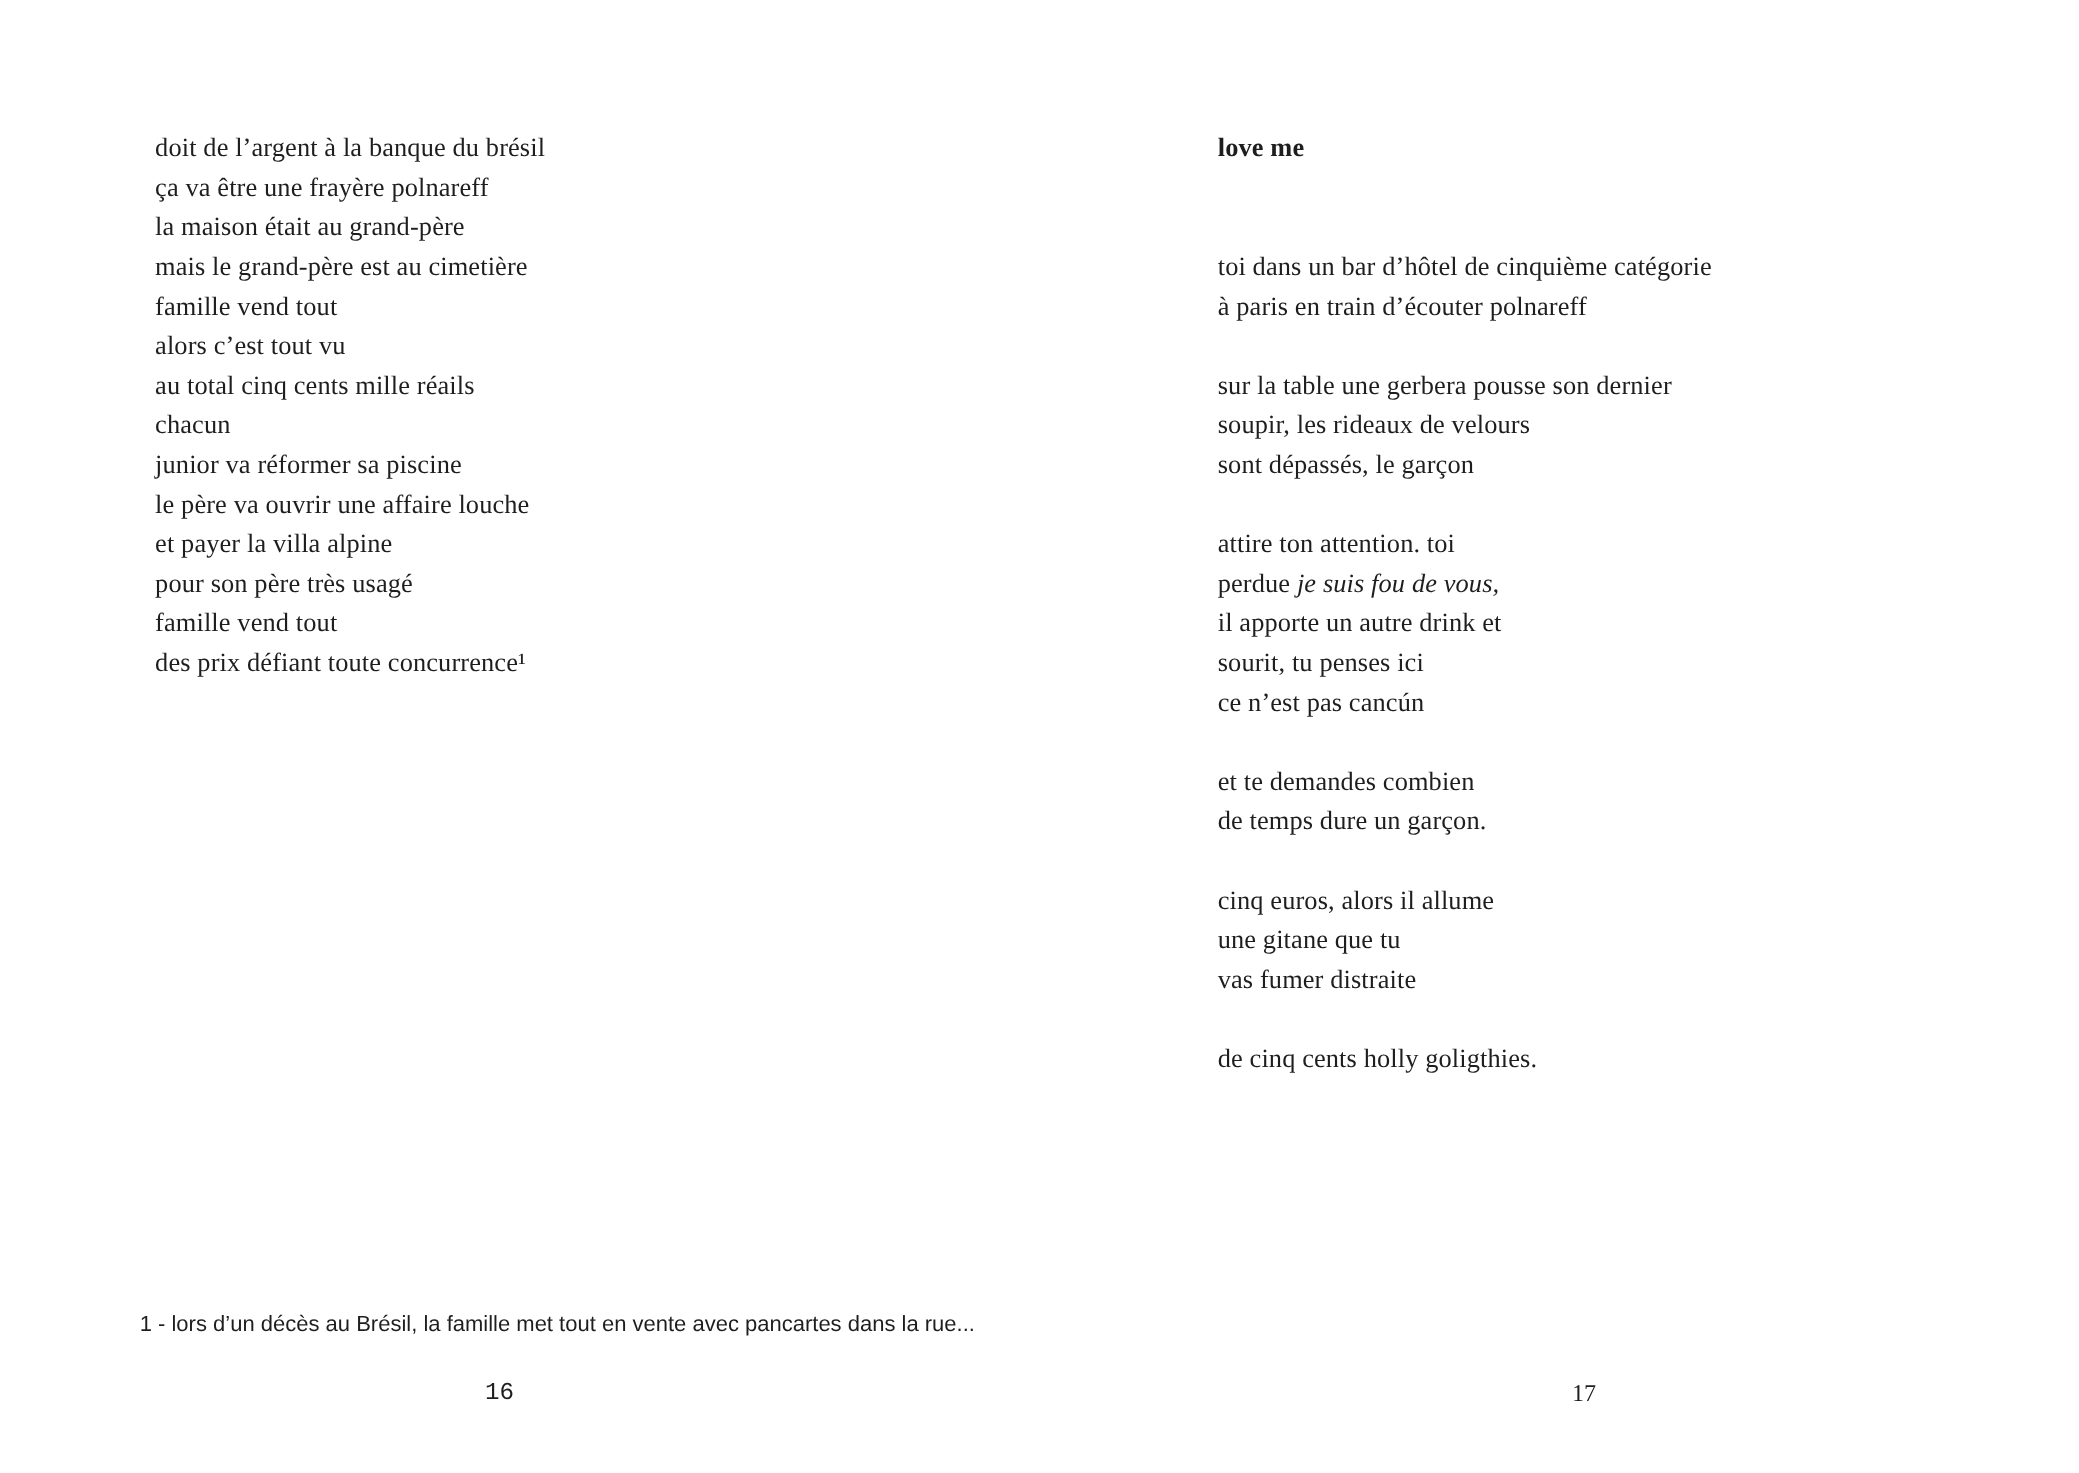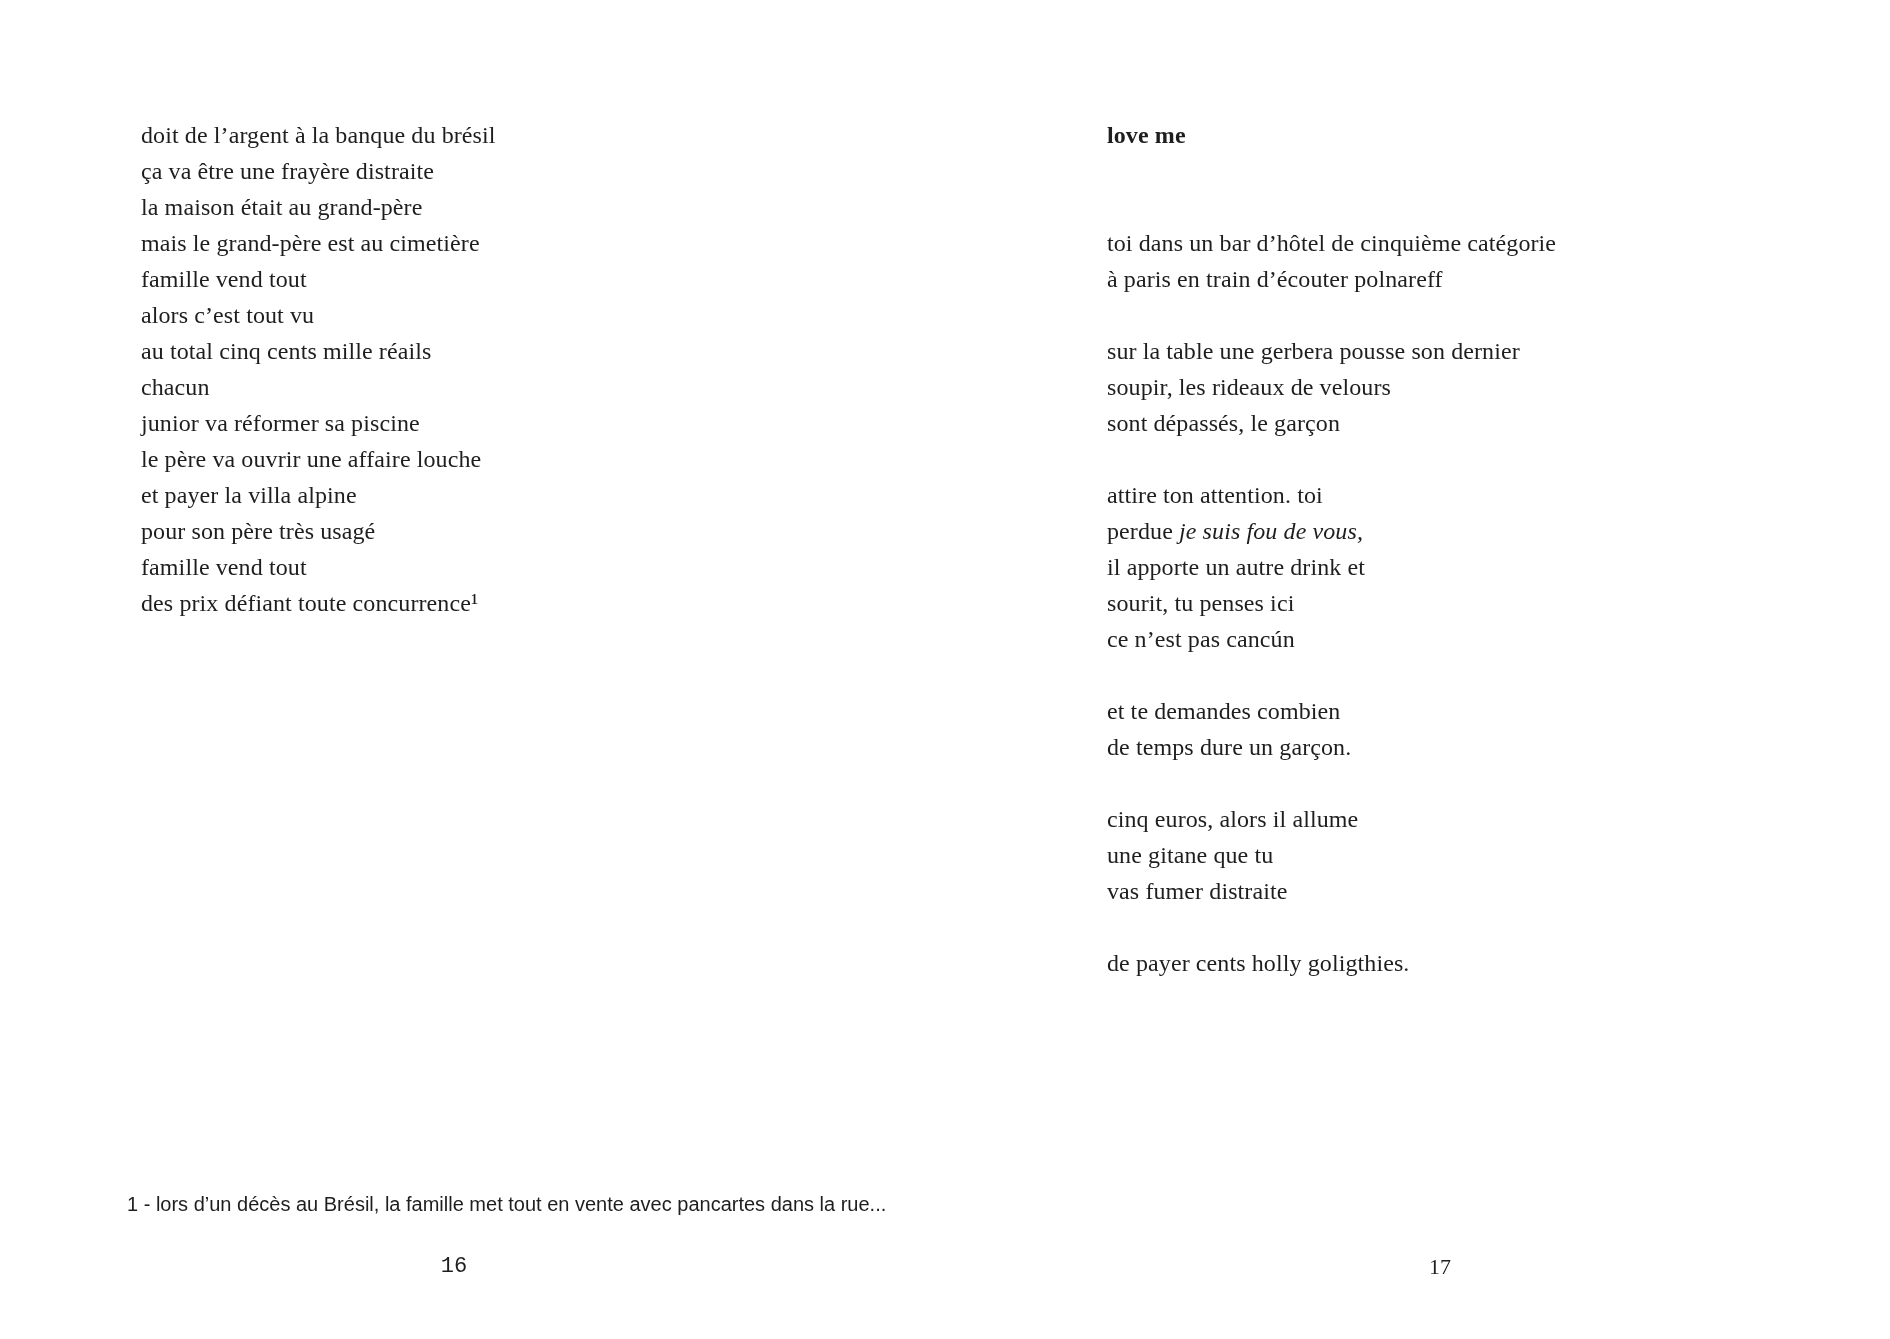--- a/index.html
+++ b/index.html
@@ -54,21 +54,21 @@
   .folio-left  { left: 121px; font-family: Liberation Mono, monospace; }
   .folio-right { left: 1107px; }
 </style>
 </head>
 <body>
 
 <div class="spread">
 
   <div class="poem poem-left">
     <div class="line">doit de l’argent à la banque du brésil</div>
-    <div class="line">ça va être une frayère distraite</div>
+    <div class="line">ça va être une frayère polnareff</div>
     <div class="line">la maison était au grand-père</div>
     <div class="line">mais le grand-père est au cimetière</div>
     <div class="line">famille vend tout</div>
     <div class="line">alors c’est tout vu</div>
     <div class="line">au total cinq cents mille réails</div>
     <div class="line">chacun</div>
     <div class="line">junior va réformer sa piscine</div>
     <div class="line">le père va ouvrir une affaire louche</div>
     <div class="line">et payer la villa alpine</div>
     <div class="line">pour son père très usagé</div>
@@ -99,21 +99,21 @@
 
     <div class="line">et te demandes combien</div>
     <div class="line">de temps dure un garçon.</div>
     <div class="line blank"></div>
 
     <div class="line">cinq euros, alors il allume</div>
     <div class="line">une gitane que tu</div>
     <div class="line">vas fumer distraite</div>
     <div class="line blank"></div>
 
-    <div class="line">de payer cents holly goligthies.</div>
+    <div class="line">de cinq cents holly goligthies.</div>
   </div>
 
   <div class="footnote">1 - lors d’un décès au Brésil, la famille met tout en vente avec pancartes dans la rue...</div>
 
   <div class="folio folio-left">16</div>
   <div class="folio folio-right">17</div>
 
 </div>
 
 </body></html>

